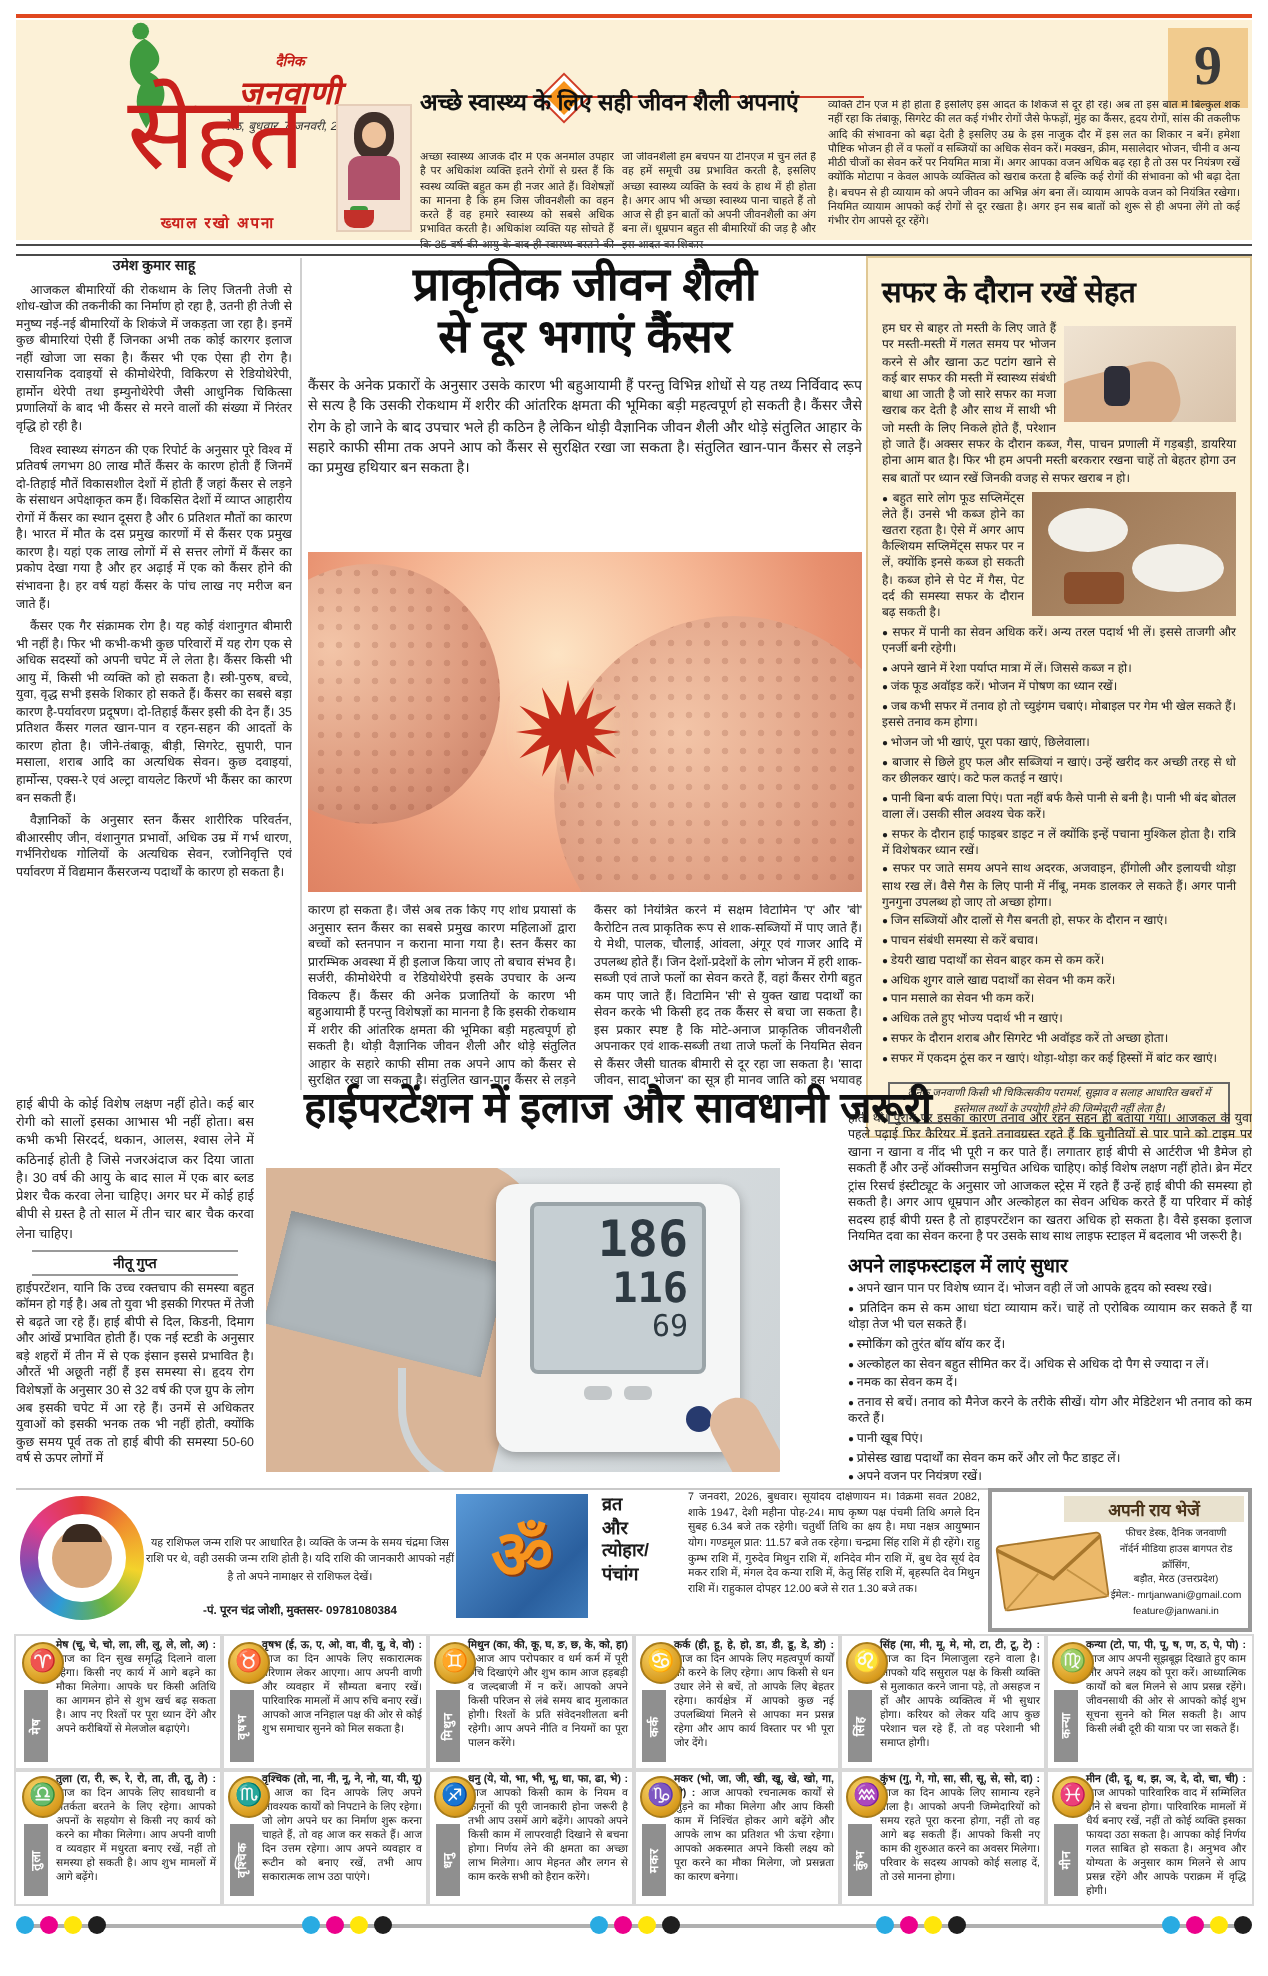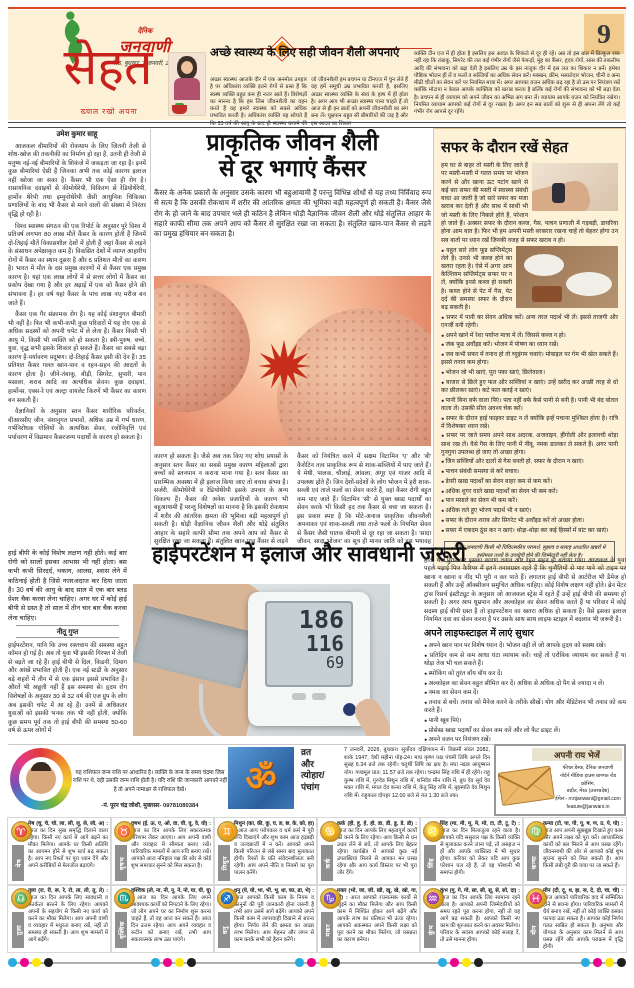--- a/index.html
+++ b/index.html
@@ -13,21 +13,21 @@
   .rule-top{left:8px;right:8px;top:7px;height:2px;background:#e0481f;}
   .rule-double{left:8px;right:8px;top:122px;height:4px;border-top:1px solid #4a4a4a;border-bottom:1px solid #4a4a4a;}
   .rule-bottom{left:8px;right:8px;top:744px;height:1px;background:#c9c9c9;}
   
   .masthead{left:8px;top:10px;width:618px;height:110px;background:#fcf1d7;}
   .jw-block{position:absolute;left:92px;top:16px;width:90px;text-align:center;color:#c41e17;font-style:italic;}
   .jw-daily{font-size:7px;font-weight:bold;}
   .jw-name{font-size:16px;font-weight:800;letter-spacing:.5px;}
   .jw-date{font-size:6px;color:#333;margin-top:2px;}
   .sehat-txt{position:absolute;left:10px;top:30px;width:180px;text-align:center;font-size:50px;font-weight:400;color:#c9201c;line-height:1.1;}
-  .sehat-tag{position:absolute;left:36px;top:96px;width:130px;text-align:center;font-size:7.5px;font-weight:normal;color:#c9201c;letter-spacing:1px;}
+  .sehat-tag{position:absolute;left:36px;top:96px;width:130px;text-align:center;font-size:7.5px;font-weight:bold;color:#c9201c;letter-spacing:1px;}
   .yoga{position:absolute;left:46px;top:0px;width:42px;height:56px;}
   .itn{position:absolute;left:300px;top:13px;width:170px;text-align:center;font-family:"Liberation Serif",serif;
        font-size:15px;font-weight:bold;color:#cf3a28;letter-spacing:1.5px;}
   .itn-line{position:absolute;left:252px;top:38px;width:172px;height:1px;background:#cf3a28;}
   .itn-diamond{position:absolute;left:266px;top:31px;width:12px;height:12px;background:#f7941d;border:2px solid #fff;
                box-shadow:0 0 0 1px #cf3a28;transform:rotate(45deg);}
   .page-num{position:absolute;left:576px;top:4px;width:40px;height:40px;background:#f1cb8e;text-align:center;
             font-family:"Liberation Serif",serif;font-size:28px;font-weight:bold;color:#3a3a3a;line-height:40px;}
   
   .ta-img{position:absolute;left:160px;top:42px;width:36px;height:62px;background:#f4e3d4;border:1px solid #e5cdb8;overflow:hidden;}

